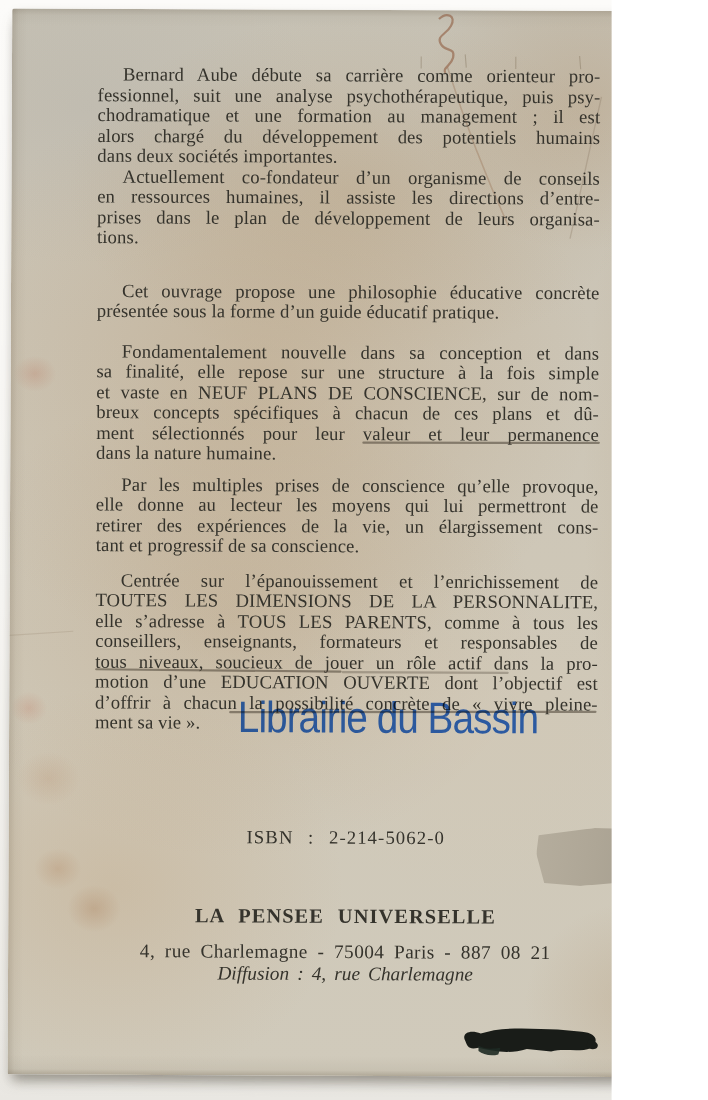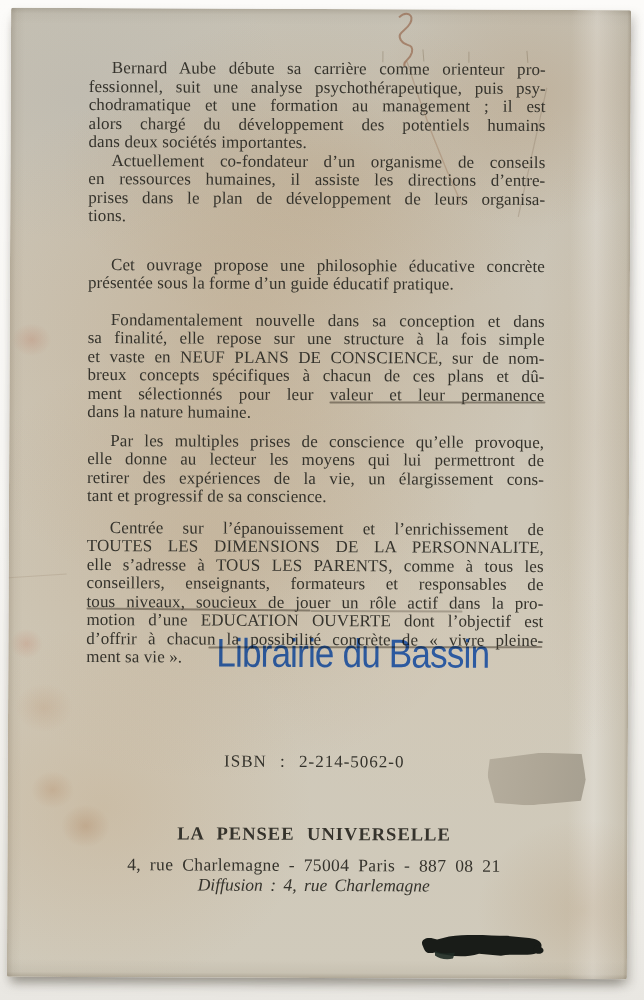--- a/index.html
+++ b/index.html
@@ -1,17 +1,17 @@
 <!DOCTYPE html>
 <html><head>
 <meta charset="utf-8">
 <style>
   html,body{margin:0;padding:0;}
   #stage{
-    position:relative;width:644px;height:1000px;overflow:hidden;
+    position:relative;width:556px;height:1000px;overflow:hidden;
     background:linear-gradient(180deg,#fcfbf9 0%,#f7f6f3 55%,#edebe6 92%,#e9e7e2 100%);
     font-family:"Liberation Serif","DejaVu Serif",serif;
   }
   
   .book{
     position:absolute;left:9px;top:9px;width:620px;height:969px;
     transform:rotate(0.25deg);transform-origin:50% 50%;
     background:
       radial-gradient(260px 220px at 430px 655px, rgba(210,200,182,.55), transparent 70%),
       radial-gradient(420px 380px at 230px 330px, rgba(176,140,95,.30), transparent 72%),

